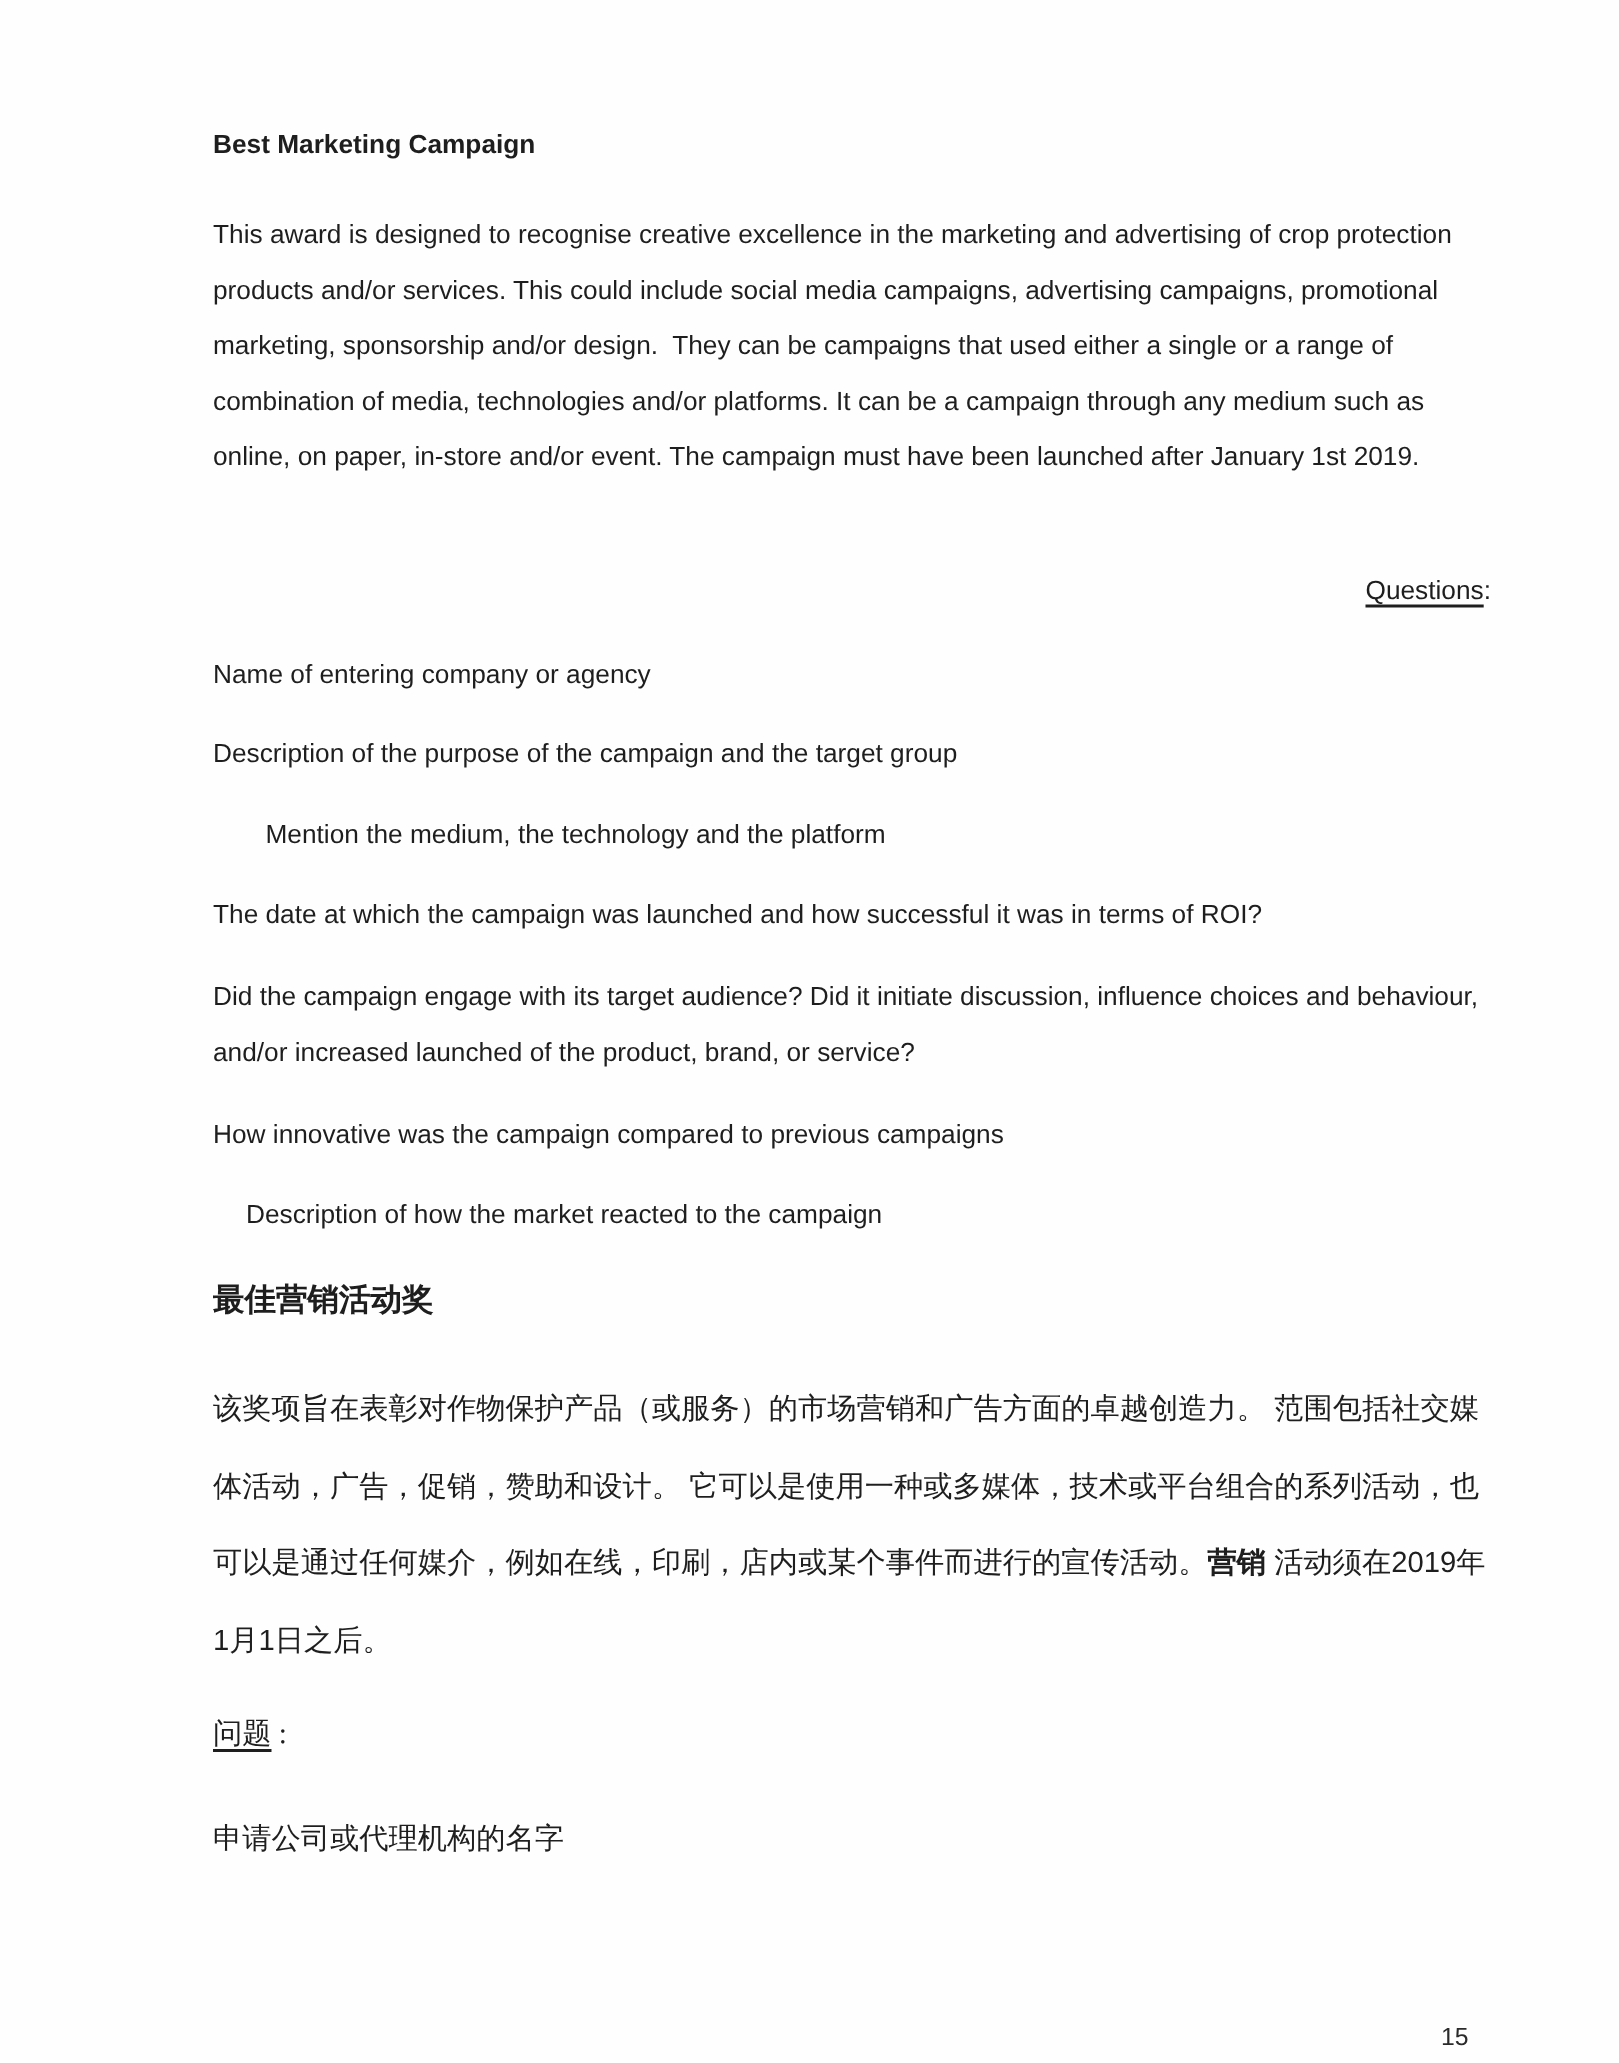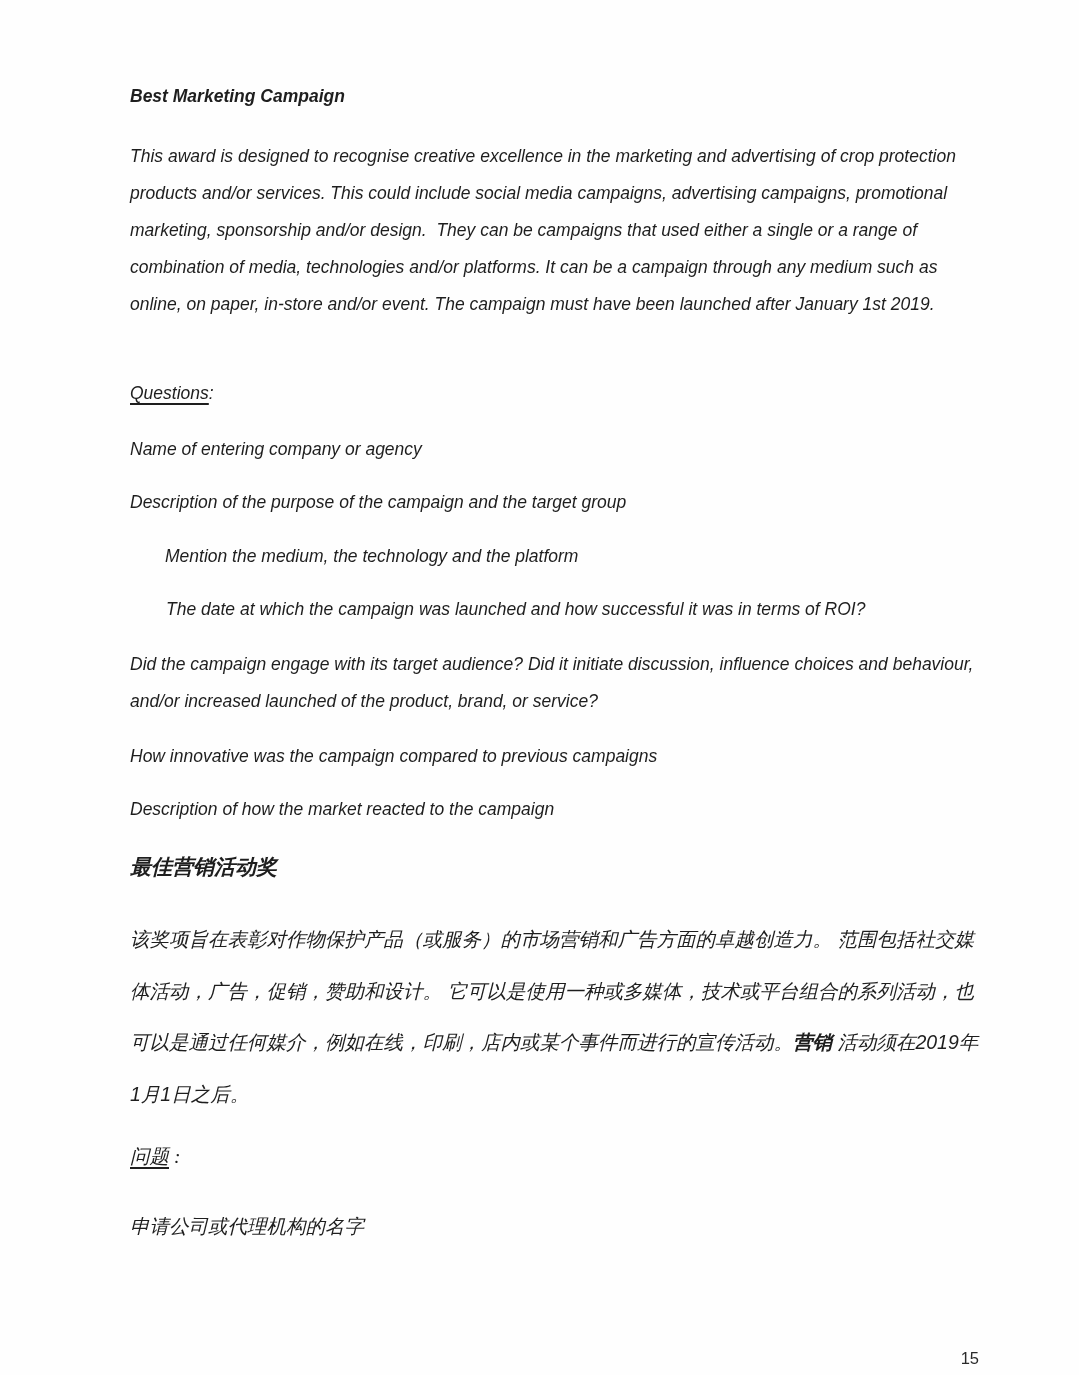--- a/index.html
+++ b/index.html
@@ -15,45 +15,44 @@
     font-family: "Liberation Sans", sans-serif;
     color: #1e1e1e;
   }
   .page {
     position: absolute;
     inset: 0;
     background: #fefefe;
   }
   .blk {
     position: absolute;
-    left: 130px;
+    left: 142px;
     width: 852px;
     white-space: pre-wrap;
-    font-style: italic;
   }
   .en-heading {
     top: 84px;
     font-size: 17.5px;
     font-weight: 700;
     line-height: 24px;
   }
   .en-body {
     font-size: 17.5px;
     line-height: 37.1px;
     font-weight: 400;
   }
   .en-intro   { top: 138px; }
-  .en-qlabel  { top: 375px; }
+  .en-qlabel  { top: 375px; text-align: right; }
   .q1 { top: 431px; }
   .q2 { top: 484px; }
   .q3 { top: 538px; margin-left: 35px; }
-  .q4 { top: 591px; margin-left: 36px; }
+  .q4 { top: 591px; }
   .q5 { top: 646px; }
   .q6 { top: 738px; }
-  .q7 { top: 791px; }
+  .q7 { top: 791px; margin-left: 22px; }
   .underlined {
     text-decoration: underline;
     text-decoration-thickness: 1.5px;
     text-underline-offset: 4px;
   }
   .zh-heading {
     top: 852px;
     font-size: 21px;
     font-weight: 700;
     line-height: 30px;

